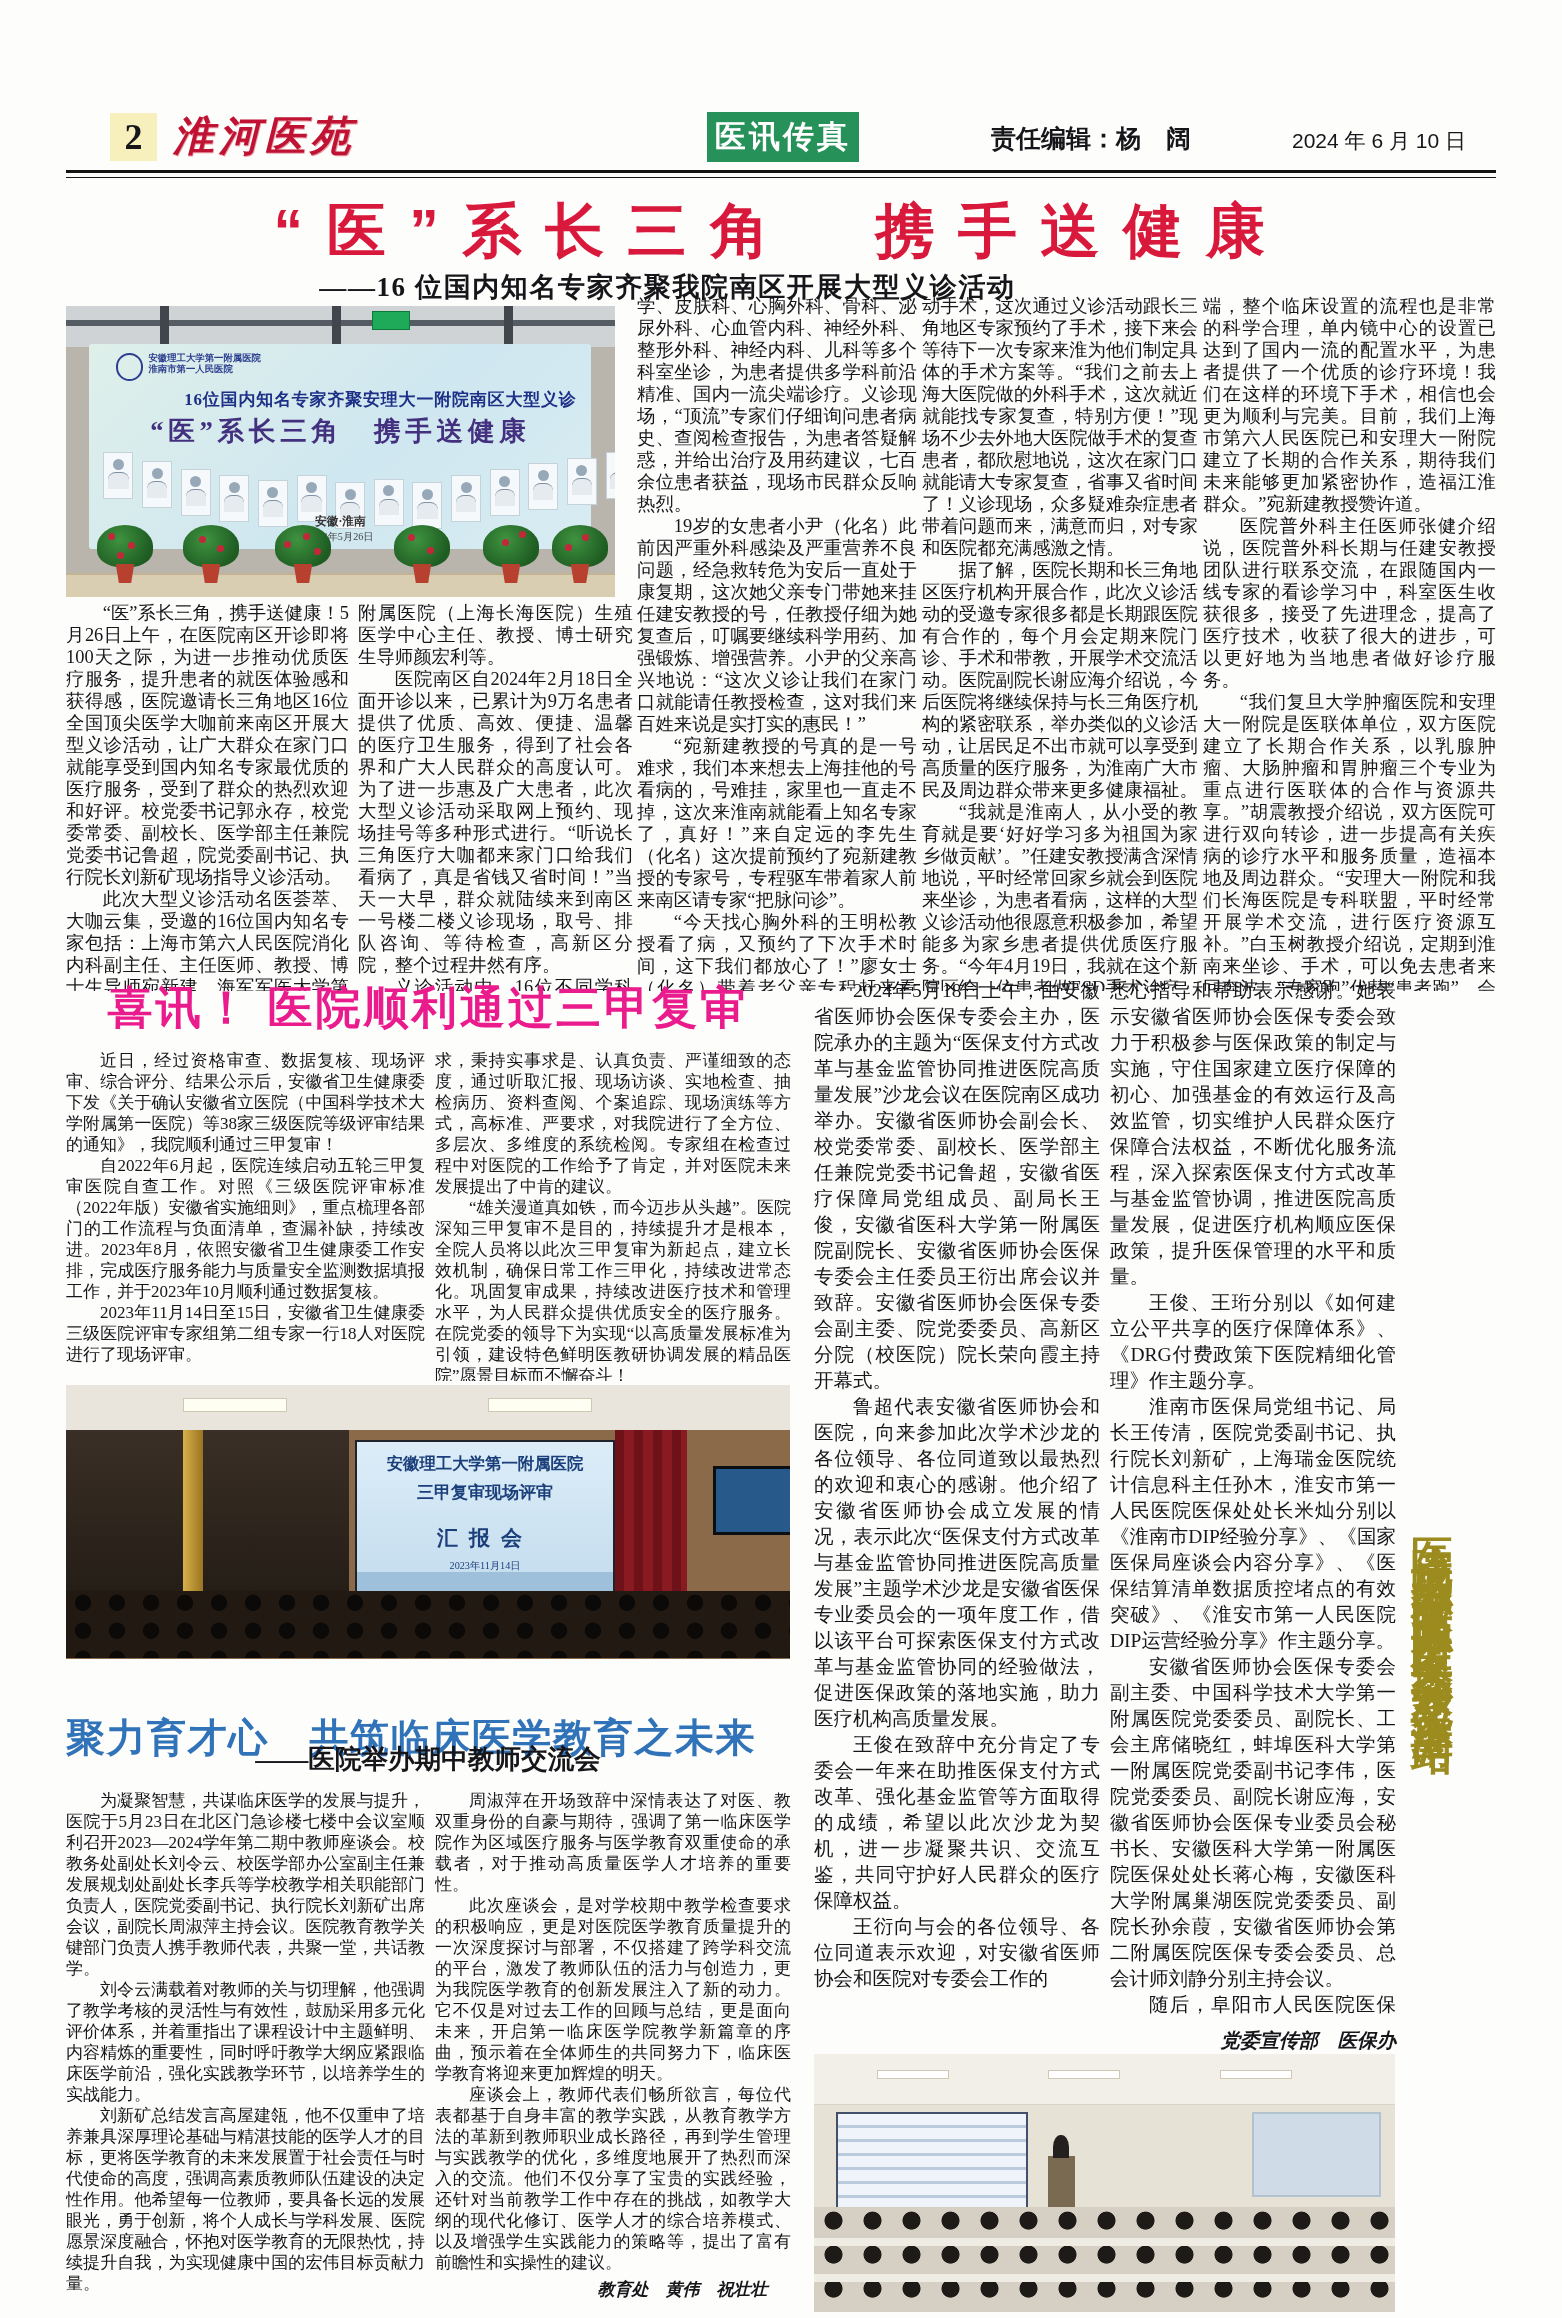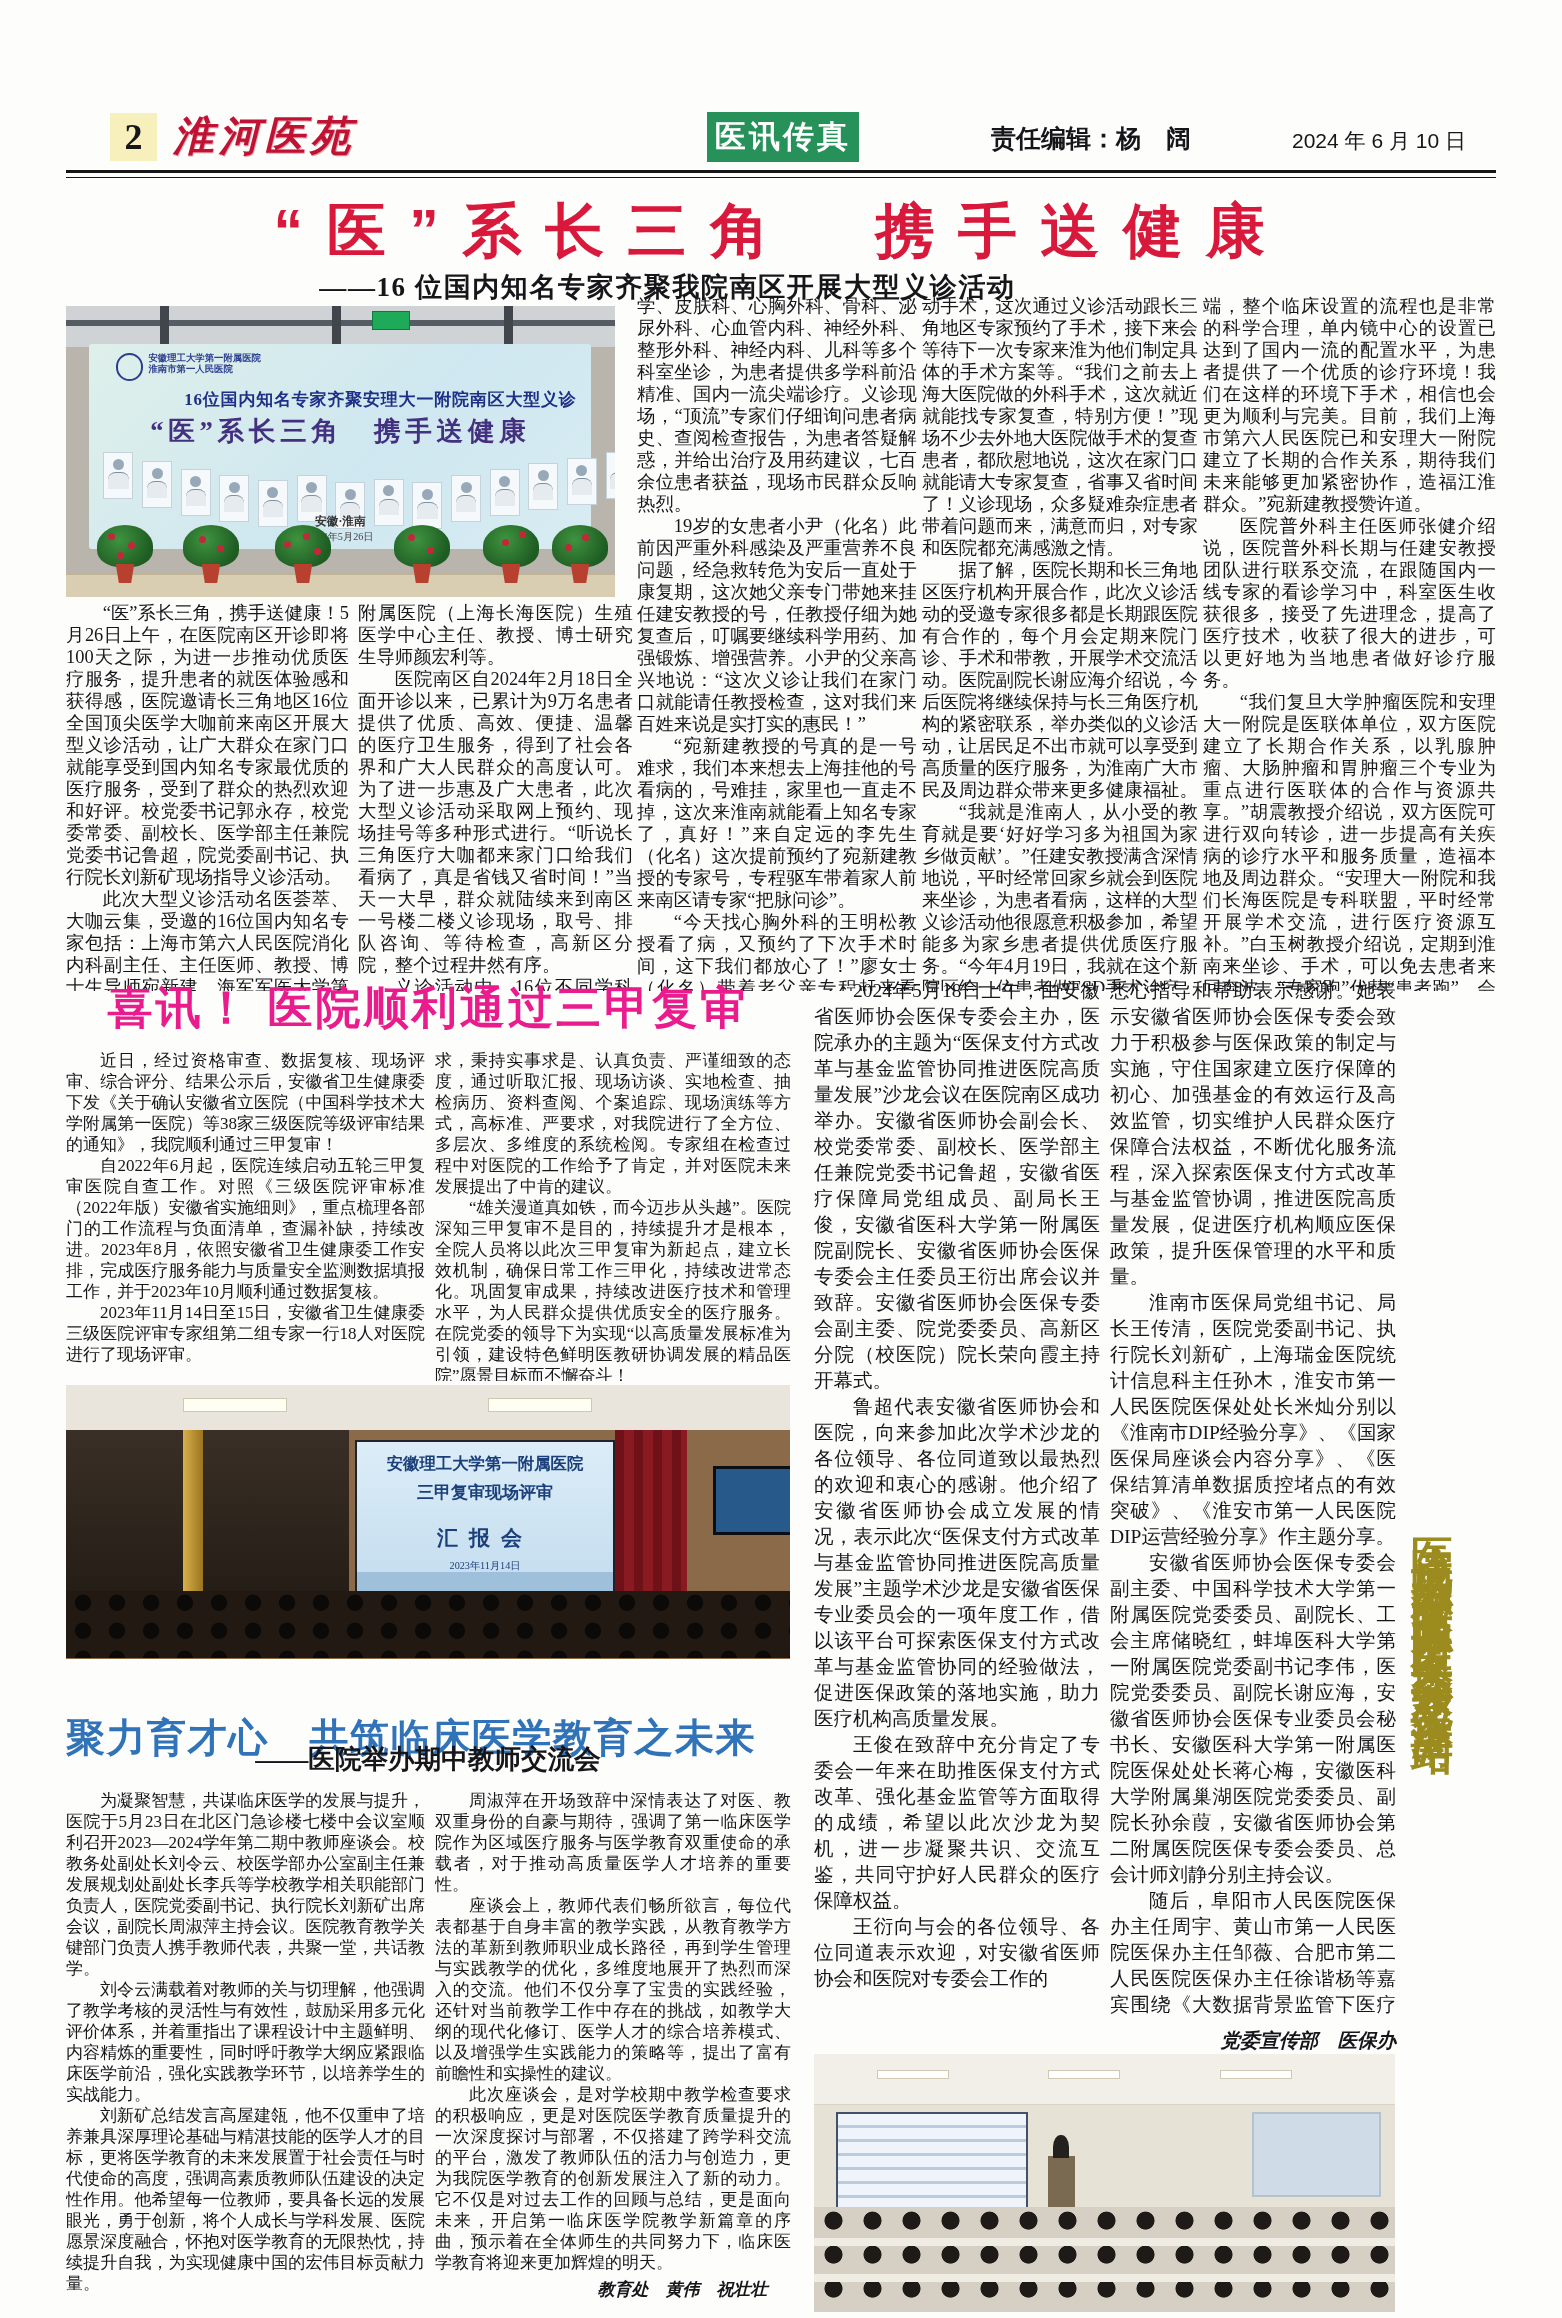--- a/index.html
+++ b/index.html
@@ -254,33 +254,34 @@
 
   <div class="abs h3main" style="left:49px;top:1682px;width:724px;margin-top:29px;">聚力育才心　共筑临床医学教育之未来</div>
   <div class="abs h3sub" style="left:66px;top:1741px;width:724px;">——医院举办期中教师交流会</div>
   <div class="abs col b2" style="left:66px;top:1790px;width:359px;height:522px;">
     <p class="ind">为凝聚智慧，共谋临床医学的发展与提升，医院于5月23日在北区门急诊楼七楼中会议室顺利召开2023—2024学年第二期中教师座谈会。校教务处副处长刘令云、校医学部办公室副主任兼发展规划处副处长李兵等学校教学相关职能部门负责人，医院党委副书记、执行院长刘新矿出席会议，副院长周淑萍主持会议。医院教育教学关键部门负责人携手教师代表，共聚一堂，共话教学。</p>
     <p class="ind">刘令云满载着对教师的关与切理解，他强调了教学考核的灵活性与有效性，鼓励采用多元化评价体系，并着重指出了课程设计中主题鲜明、内容精炼的重要性，同时呼吁教学大纲应紧跟临床医学前沿，强化实践教学环节，以培养学生的实战能力。</p>
     <p class="ind">刘新矿总结发言高屋建瓴，他不仅重申了培养兼具深厚理论基础与精湛技能的医学人才的目标，更将医学教育的未来发展置于社会责任与时代使命的高度，强调高素质教师队伍建设的决定性作用。他希望每一位教师，要具备长远的发展眼光，勇于创新，将个人成长与学科发展、医院愿景深度融合，怀抱对医学教育的无限热忱，持续提升自我，为实现健康中国的宏伟目标贡献力量。</p>
   </div>
   <div class="abs col b2" style="left:435px;top:1790px;width:356px;height:522px;">
     <p class="ind">周淑萍在开场致辞中深情表达了对医、教双重身份的自豪与期待，强调了第一临床医学院作为区域医疗服务与医学教育双重使命的承载者，对于推动高质量医学人才培养的重要性。</p>
+    <p class="ind">此次座谈会，是对学校期中教学检查要求的积极响应，更是对医院医学教育质量提升的一次深度探讨与部署，不仅搭建了跨学科交流的平台，激发了教师队伍的活力与创造力，更为我院医学教育的创新发展注入了新的动力。它不仅是对过去工作的回顾与总结，更是面向未来，开启第一临床医学院教学新篇章的序曲，预示着在全体师生的共同努力下，临床医学教育将迎来更加辉煌的明天。</p>
     <p class="ind">座谈会上，教师代表们畅所欲言，每位代表都基于自身丰富的教学实践，从教育教学方法的革新到教师职业成长路径，再到学生管理与实践教学的优化，多维度地展开了热烈而深入的交流。他们不仅分享了宝贵的实践经验，还针对当前教学工作中存在的挑战，如教学大纲的现代化修订、医学人才的综合培养模式、以及增强学生实践能力的策略等，提出了富有前瞻性和实操性的建议。</p>
-    <p class="ind">此次座谈会，是对学校期中教学检查要求的积极响应，更是对医院医学教育质量提升的一次深度探讨与部署，不仅搭建了跨学科交流的平台，激发了教师队伍的活力与创造力，更为我院医学教育的创新发展注入了新的动力。它不仅是对过去工作的回顾与总结，更是面向未来，开启第一临床医学院教学新篇章的序曲，预示着在全体师生的共同努力下，临床医学教育将迎来更加辉煌的明天。</p>
     <p class="sig">教育处　黄伟　祝壮壮</p>
   </div>
 
   <div class="abs col b4" style="left:814px;top:978px;width:286px;height:1055px;">
     <p class="ind">2024年5月18日上午，由安徽省医师协会医保专委会主办，医院承办的主题为“医保支付方式改革与基金监管协同推进医院高质量发展”沙龙会议在医院南区成功举办。安徽省医师协会副会长、校党委常委、副校长、医学部主任兼院党委书记鲁超，安徽省医疗保障局党组成员、副局长王俊，安徽省医科大学第一附属医院副院长、安徽省医师协会医保专委会主任委员王衍出席会议并致辞。安徽省医师协会医保专委会副主委、院党委委员、高新区分院（校医院）院长荣向霞主持开幕式。</p>
     <p class="ind">鲁超代表安徽省医师协会和医院，向来参加此次学术沙龙的各位领导、各位同道致以最热烈的欢迎和衷心的感谢。他介绍了安徽省医师协会成立发展的情况，表示此次“医保支付方式改革与基金监管协同推进医院高质量发展”主题学术沙龙是安徽省医保专业委员会的一项年度工作，借以该平台可探索医保支付方式改革与基金监管协同的经验做法，促进医保政策的落地实施，助力医疗机构高质量发展。</p>
     <p class="ind">王俊在致辞中充分肯定了专委会一年来在助推医保支付方式改革、强化基金监管等方面取得的成绩，希望以此次沙龙为契机，进一步凝聚共识、交流互鉴，共同守护好人民群众的医疗保障权益。</p>
     <p class="ind">王衍向与会的各位领导、各位同道表示欢迎，对安徽省医师协会和医院对专委会工作的</p>
   </div>
   <div class="abs col b4" style="left:1110px;top:978px;width:286px;height:1038px;">
     <p>悉心指导和帮助表示感谢。她表示安徽省医师协会医保专委会致力于积极参与医保政策的制定与实施，守住国家建立医疗保障的初心、加强基金的有效运行及高效监管，切实维护人民群众医疗保障合法权益，不断优化服务流程，深入探索医保支付方式改革与基金监管协调，推进医院高质量发展，促进医疗机构顺应医保政策，提升医保管理的水平和质量。</p>
+    <p class="ind">王俊、王珩分别以《如何建立公平共享的医疗保障体系》、《DRG付费政策下医院精细化管理》作主题分享。</p>
     <p class="ind">淮南市医保局党组书记、局长王传清，医院党委副书记、执行院长刘新矿，上海瑞金医院统计信息科主任孙木，淮安市第一人民医院医保处处长米灿分别以《淮南市DIP经验分享》、《国家医保局座谈会内容分享》、《医保结算清单数据质控堵点的有效突破》、《淮安市第一人民医院DIP运营经验分享》作主题分享。</p>
     <p class="ind">安徽省医师协会医保专委会副主委、中国科学技术大学第一附属医院党委委员、副院长、工会主席储晓红，蚌埠医科大学第一附属医院党委副书记李伟，医院党委委员、副院长谢应海，安徽省医师协会医保专业委员会秘书长、安徽医科大学第一附属医院医保处处长蒋心梅，安徽医科大学附属巢湖医院党委委员、副院长孙余葭，安徽省医师协会第二附属医院医保专委会委员、总会计师刘静分别主持会议。</p>
     <p class="ind">随后，阜阳市人民医院医保办主任周宇、黄山市第一人民医院医保办主任邹薇、合肥市第二人民医院医保办主任徐谐杨等嘉宾围绕《大数据背景监管下医疗机构如何避免医保违规行为发生》主题热烈讨论。</p>
 
   </div>
   <div class="abs sig" style="left:1110px;top:2021px;width:286px;font-size:19.5px;">党委宣传部　医保办</div>
 
   <div class="abs vhead" style="left:1403px;top:1039px;width:56px;height:1141px;">医院成功举办安徽省医师协会医保专委会沙龙会议（淮南站）</div>
 
   <div class="abs ph ph4" style="left:814px;top:2054px;width:581px;height:258px;">

